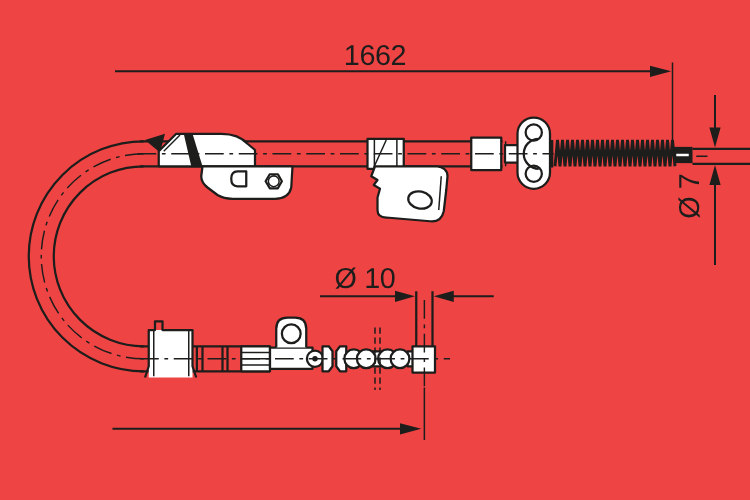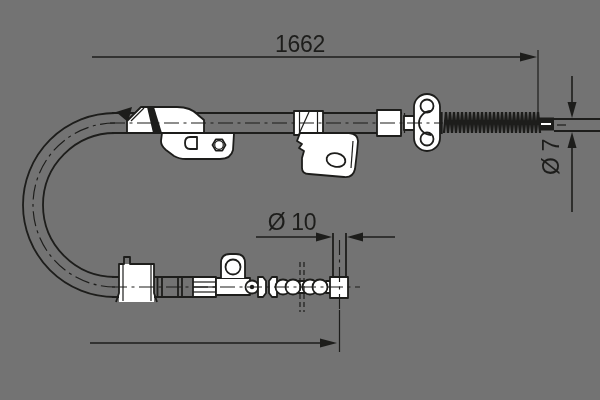--- a/index.html
+++ b/index.html
@@ -1,17 +1,17 @@
 <!DOCTYPE html>
 <html><head>
 <meta charset="utf-8">
 <style>
   html,body{margin:0;padding:0;background:#ffffff;}
   .canvas{
-    width:600px;height:400px;background:#737373;position:relative;overflow:hidden;
+    width:600px;height:400px;background:#ef4444;position:relative;overflow:hidden;
     font-family:"Liberation Sans", sans-serif;
   }
   svg{display:block;}
   .outline{fill:#ffffff;stroke:#1d1d1b;stroke-width:1.8;stroke-linejoin:round;}
   .stroke {fill:none;stroke:#1d1d1b;stroke-width:1.8;stroke-linejoin:round;}
   .thin   {fill:none;stroke:#1d1d1b;stroke-width:1.2;}
   .center {fill:none;stroke:#1d1d1b;stroke-width:1.15;stroke-dasharray:15 4.5 3 4.5;}
   .dim    {fill:none;stroke:#1d1d1b;stroke-width:1.6;}
   .arrow  {fill:#1d1d1b;stroke:none;}
   .dark   {fill:#1d1d1b;stroke:none;}

